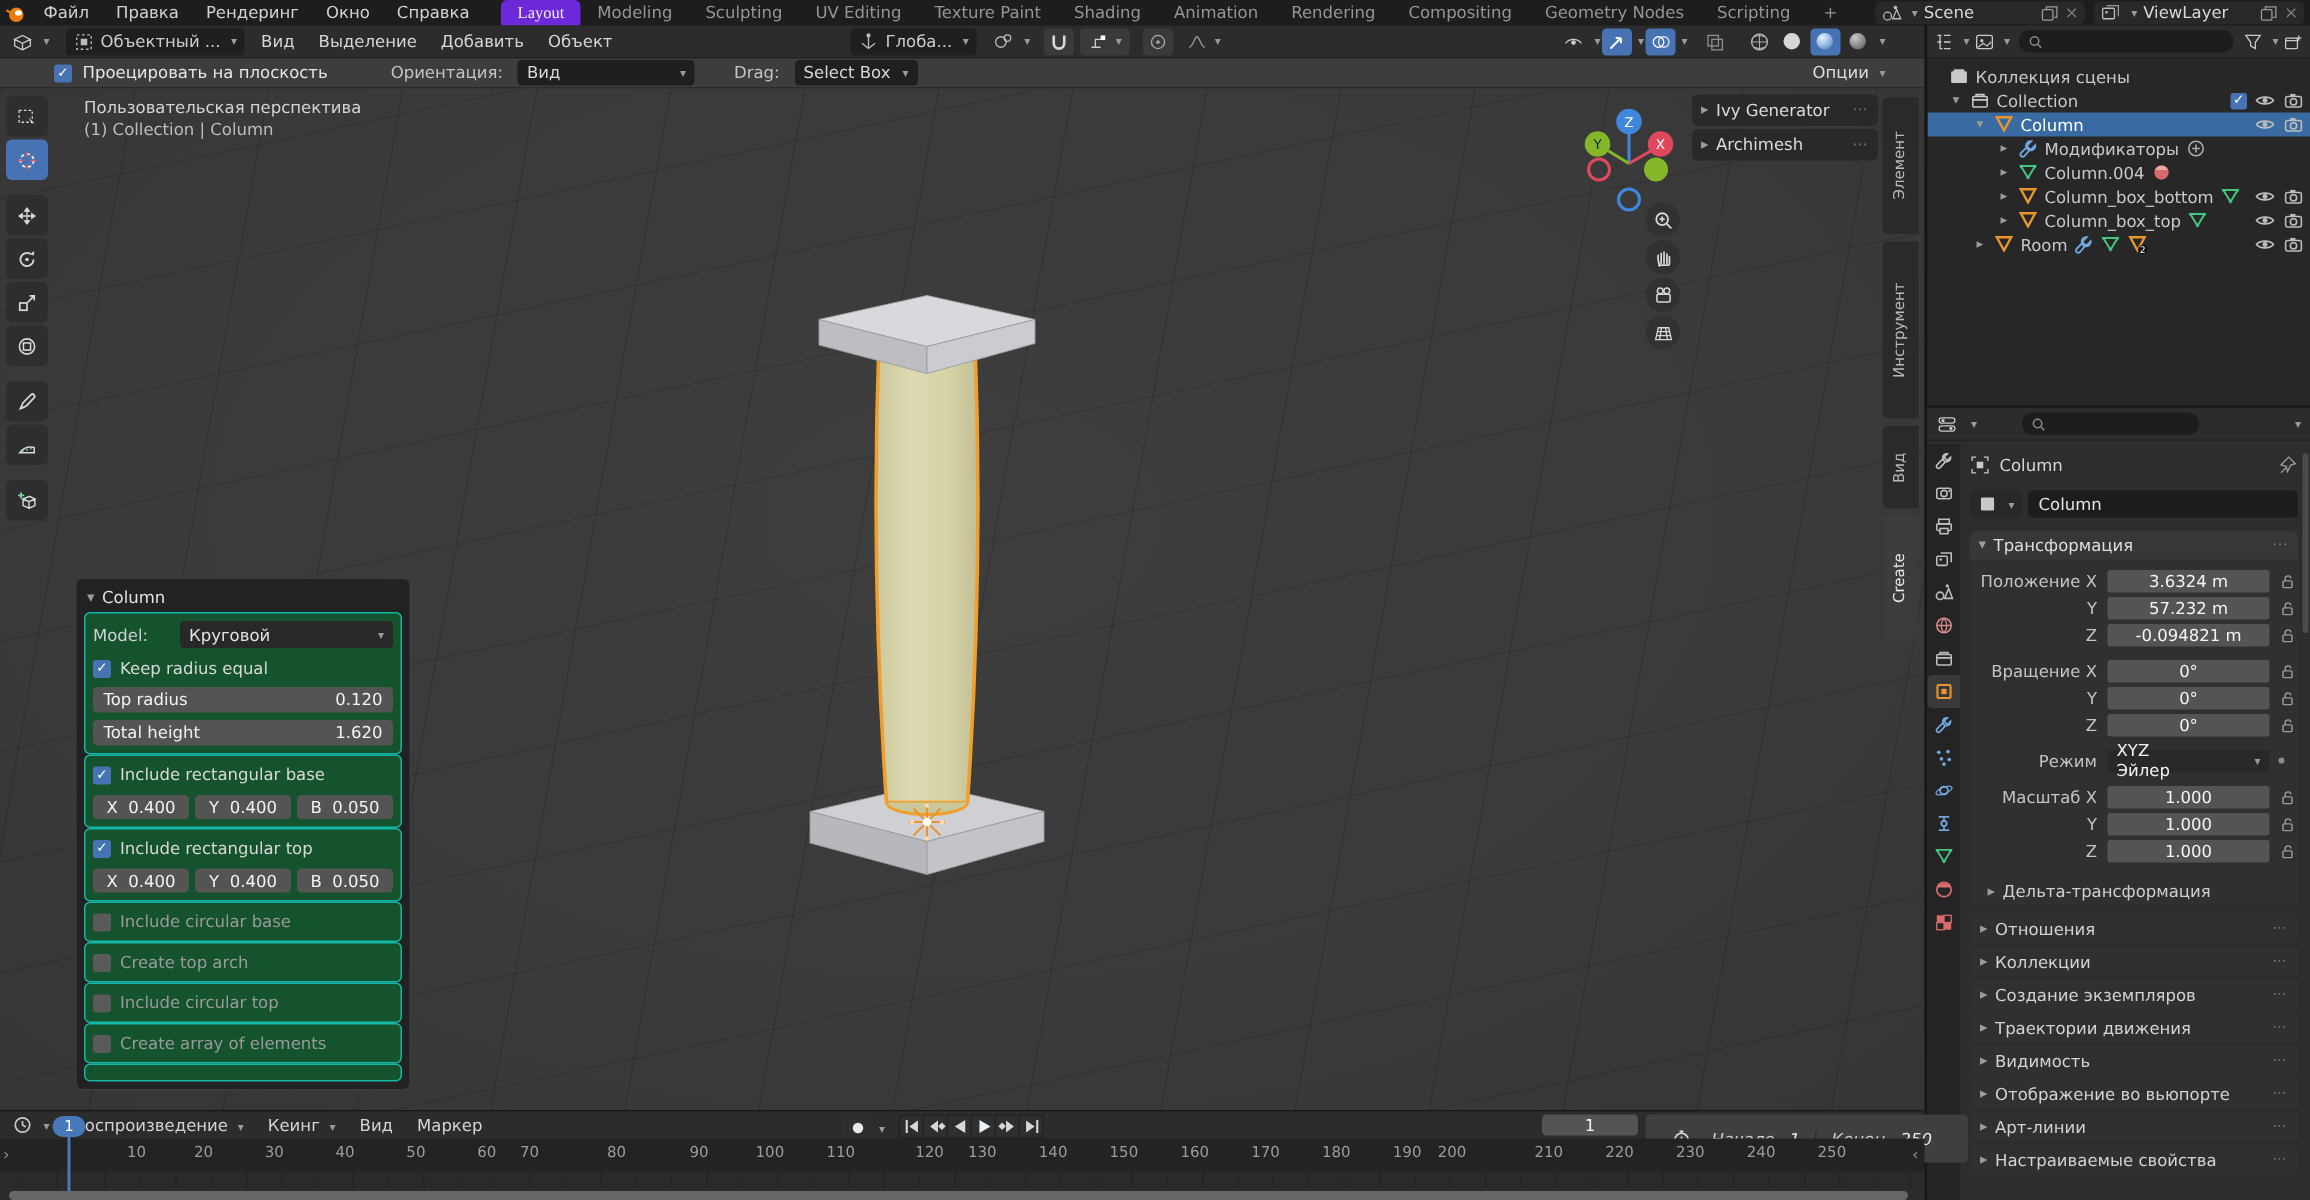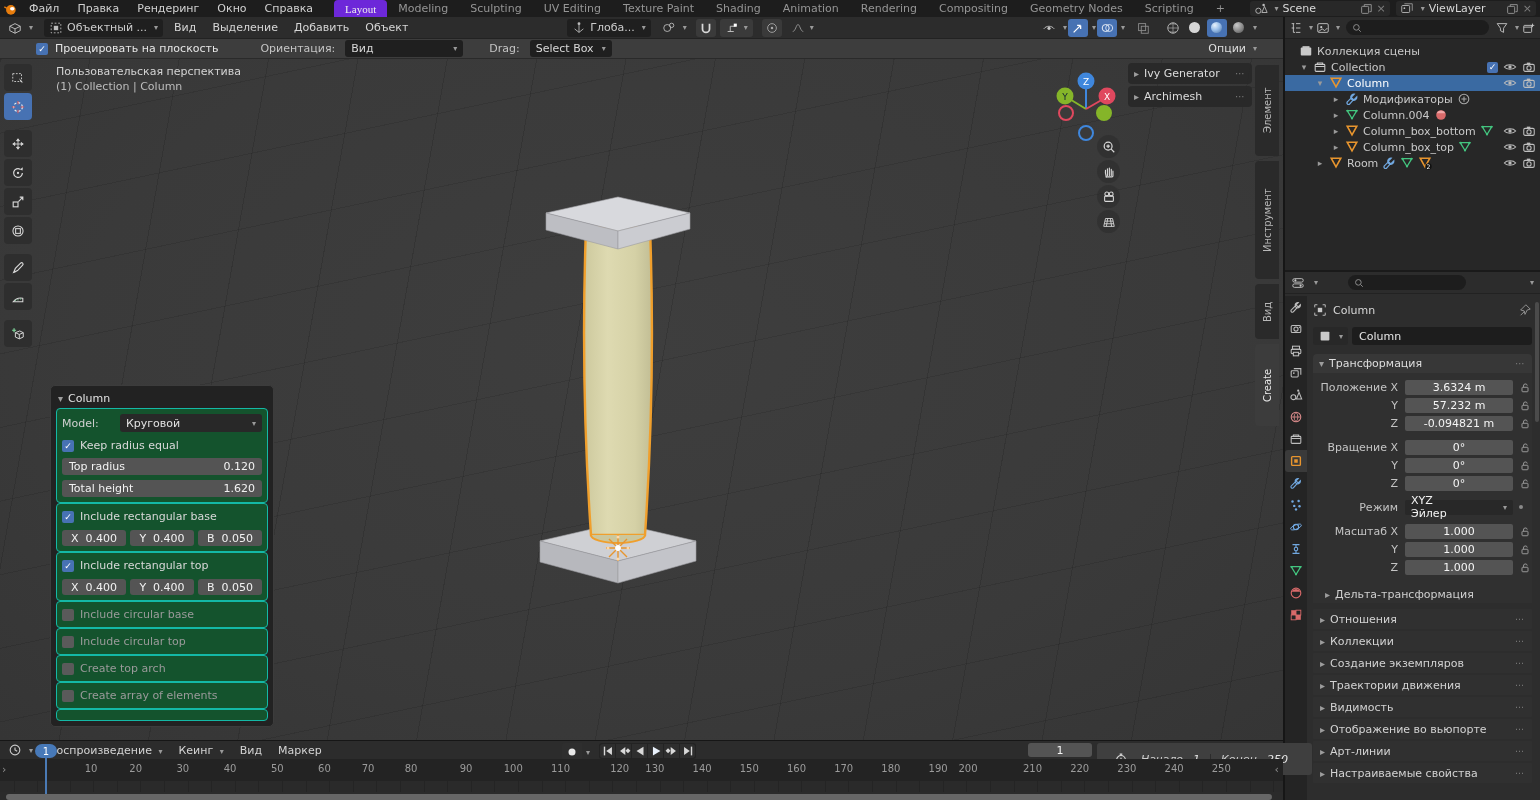--- a/index.html
+++ b/index.html
@@ -571,27 +571,27 @@
         </div>
         <div class="op-group">
           <div class="op-check dim">
       <span class="cb" style="background:#5a5a5a"></span>
             <span>Include circular base</span>
           </div>
         </div>
         <div class="op-group">
           <div class="op-check dim">
       <span class="cb" style="background:#5a5a5a"></span>
-            <span>Include circular top</span>
+            <span>Create top arch</span>
           </div>
         </div>
         <div class="op-group">
           <div class="op-check dim">
       <span class="cb" style="background:#5a5a5a"></span>
-            <span>Create top arch</span>
+            <span>Include circular top</span>
           </div>
         </div>
         <div class="op-group">
           <div class="op-check dim">
       <span class="cb" style="background:#5a5a5a"></span>
             <span>Create array of elements</span>
           </div>
         </div>
         <div class="op-group"></div>
       </div>
@@ -1206,21 +1206,21 @@
   </div>
   <div id="tl-ruler">
     <span class="edge-chev" style="left:2px;top:4px">›</span>
     <span class="edge-chev" style="right:4px;top:4px">‹</span>
   <span class="tick" style="left: 91px;">10</span>
       <span class="tick" style="left: 135.68px;">20</span>
       <span class="tick" style="left: 182.88px;">30</span>
       <span class="tick" style="left: 230.08px;">40</span>
       <span class="tick" style="left: 277.28px;">50</span>
       <span class="tick" style="left: 324.48px;">60</span>
-      <span class="tick" style="left: 368px;">70</span>
+      <span class="tick" style="left: 353px;">70</span>
       <span class="tick" style="left: 411px;">80</span>
       <span class="tick" style="left: 466.08px;">90</span>
       <span class="tick" style="left: 513.28px;">100</span>
       <span class="tick" style="left: 560.48px;">110</span>
       <span class="tick" style="left: 607.68px; margin-left: 12px;">120</span>
       <span class="tick" style="left: 654.88px;">130</span>
       <span class="tick" style="left: 702.08px;">140</span>
       <span class="tick" style="left: 749.28px;">150</span>
       <span class="tick" style="left: 796.48px;">160</span>
       <span class="tick" style="left: 843.68px;">170</span>

